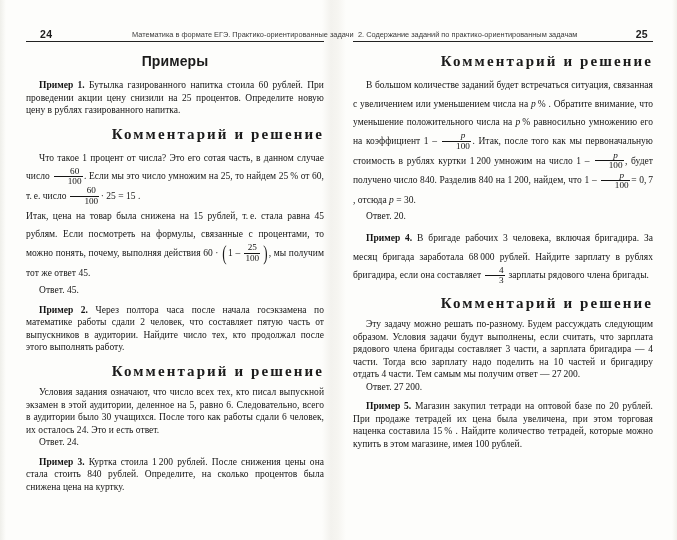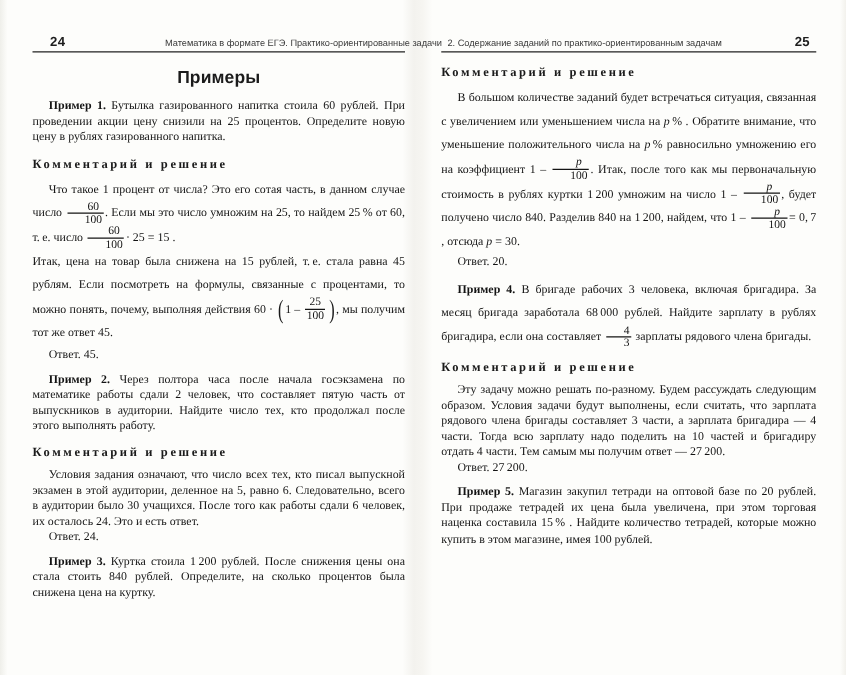--- a/index.html
+++ b/index.html
@@ -41,21 +41,21 @@
   .runhead-right .folio{right:5px;}
   .runhead-right .rh-text{left:5px;}
 
   
   h1.section-title{
     font-family:"Liberation Sans", sans-serif;
     font-size:14px;font-weight:700;text-align:center;
     margin:8px 0 10px 0;color:#1b1b1b;letter-spacing:.1px;
   }
   .subhead{
-    text-align:left;font-size:10px;font-weight:700;
+    text-align:right;font-size:15px;font-weight:700;
     letter-spacing:2.1px;margin:9px 0 6px 0;color:#1b1b1b;
     font-family:"Liberation Serif", serif;
   }
 
   
   p.b{
     margin:0 0 0 0;
     font-size:9.5px;line-height:12.55px;
     text-align:justify;text-justify:inter-word;
     text-indent:13px;

